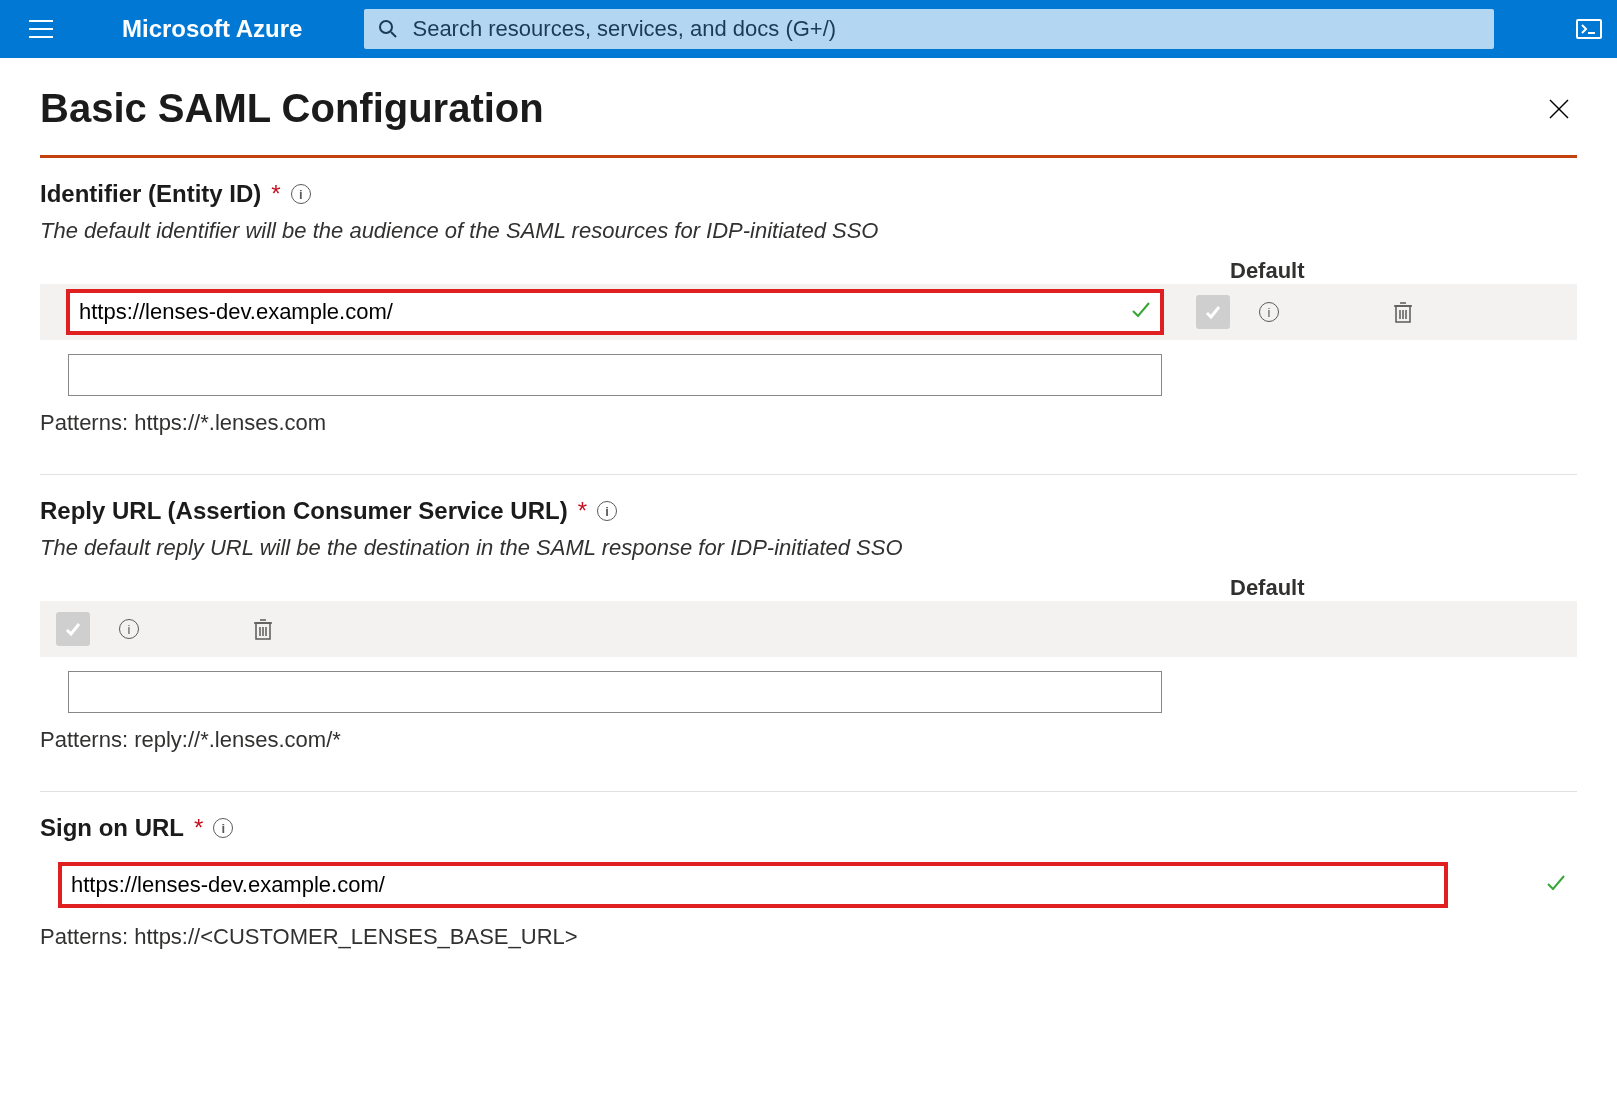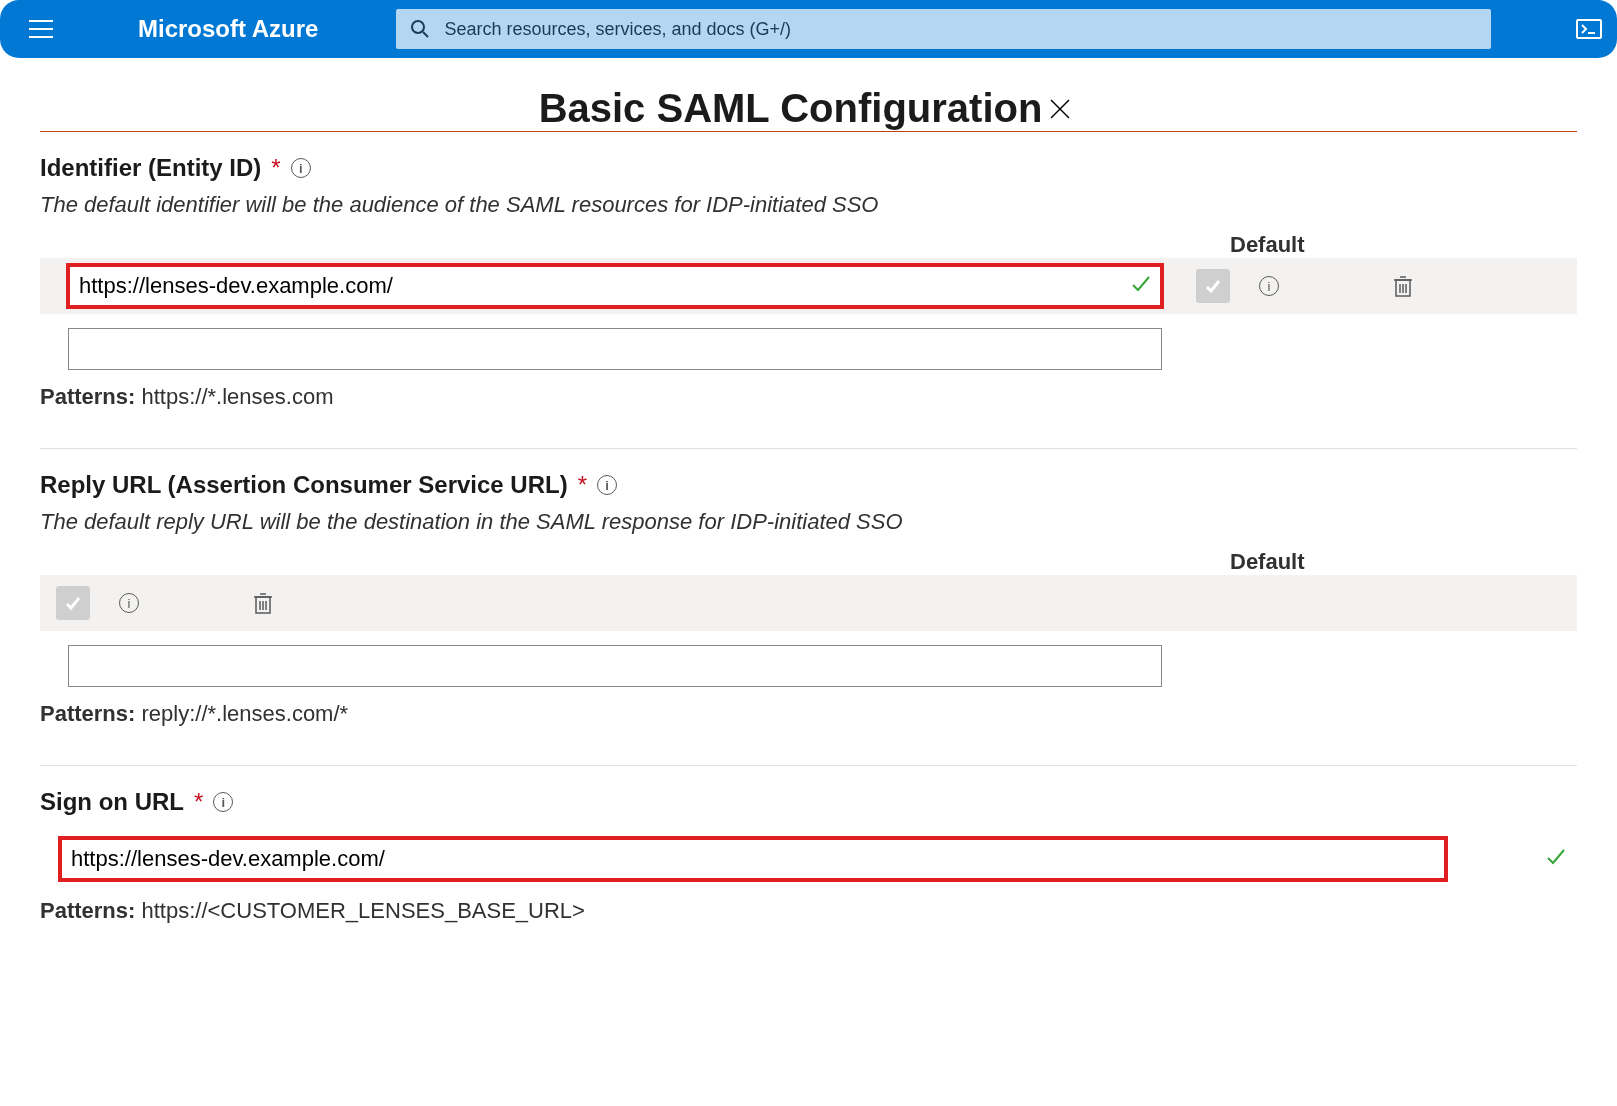--- a/index.html
+++ b/index.html
@@ -10,23 +10,22 @@
     background: #ffffff;
     color: #323130;
     overflow: hidden;
   }
   
   .az-header {
     height: 58px;
     background: #0078d4;
     display: flex;
     align-items: center;
-    gap: 38px;
+    gap: 22px;
     padding: 0 8px 0 22px;
-    border-radius: 19px;
   }
   .az-hamburger {
     width: 38px; height: 38px;
     display: flex; flex-direction: column;
     justify-content: center; align-items: center;
     gap: 6px; cursor: pointer;
   }
   .az-hamburger span {
     display: block; width: 24px; height: 2px; background: #fff;
   }
@@ -41,35 +40,36 @@
     background: #b3d6f2;
     border-radius: 2px;
     display: flex; align-items: center;
     padding: 0 14px;
     gap: 14px;
     max-width: 1130px;
   }
   .az-search svg { flex: 0 0 auto; }
   .az-search input {
     flex: 1; border: none; background: transparent;
-    font-size: 18px; color: #0f766e; outline: none;
+    font-size: 22px; color: #0f766e; outline: none;
   }
   .az-search input::placeholder { color: #1b3a57; }
   .az-cloudshell {
     width: 40px; height: 40px; margin-left: auto;
     display: flex; align-items: center; justify-content: center;
     cursor: pointer;
   }
   
   .page {
     padding: 28px 40px 0 40px;
   }
   .page-header {
-    display: flex; align-items: center; justify-content: center;
-    border-bottom: 1px solid #c2410c;
+    display: flex; align-items: center; justify-content: space-between;
+    border-bottom: 3px solid #c2410c;
+    padding-bottom: 24px;
   }
   .page-title {
     font-size: 40px; font-weight: 600; color: #1b1b1b;
   }
   .page-close {
     width: 36px; height: 36px; cursor: pointer;
     display: flex; align-items: center; justify-content: center;
   }
   
   .section {
@@ -144,21 +144,21 @@
   }
   .tail-action.trash { margin-left: 80px; }
   .plain-row {
     margin: 14px 0 14px 28px;
   }
   .plain-row .url-input { width: 1094px; }
   .patterns {
     margin: 14px 0 24px 0;
     font-size: 22px;
   }
-  .patterns b { font-weight: 700; margin-top: 11px; }
+  .patterns b { font-weight: 400; margin-top: 11px; }
 
   
   .wide-input-wrap {
     margin: 22px 0 0 20px;
     position: relative;
   }
   .wide-input {
     width: 1386px; height: 42px;
     border: 1px solid #8a8886;
     background: #ffffff;

